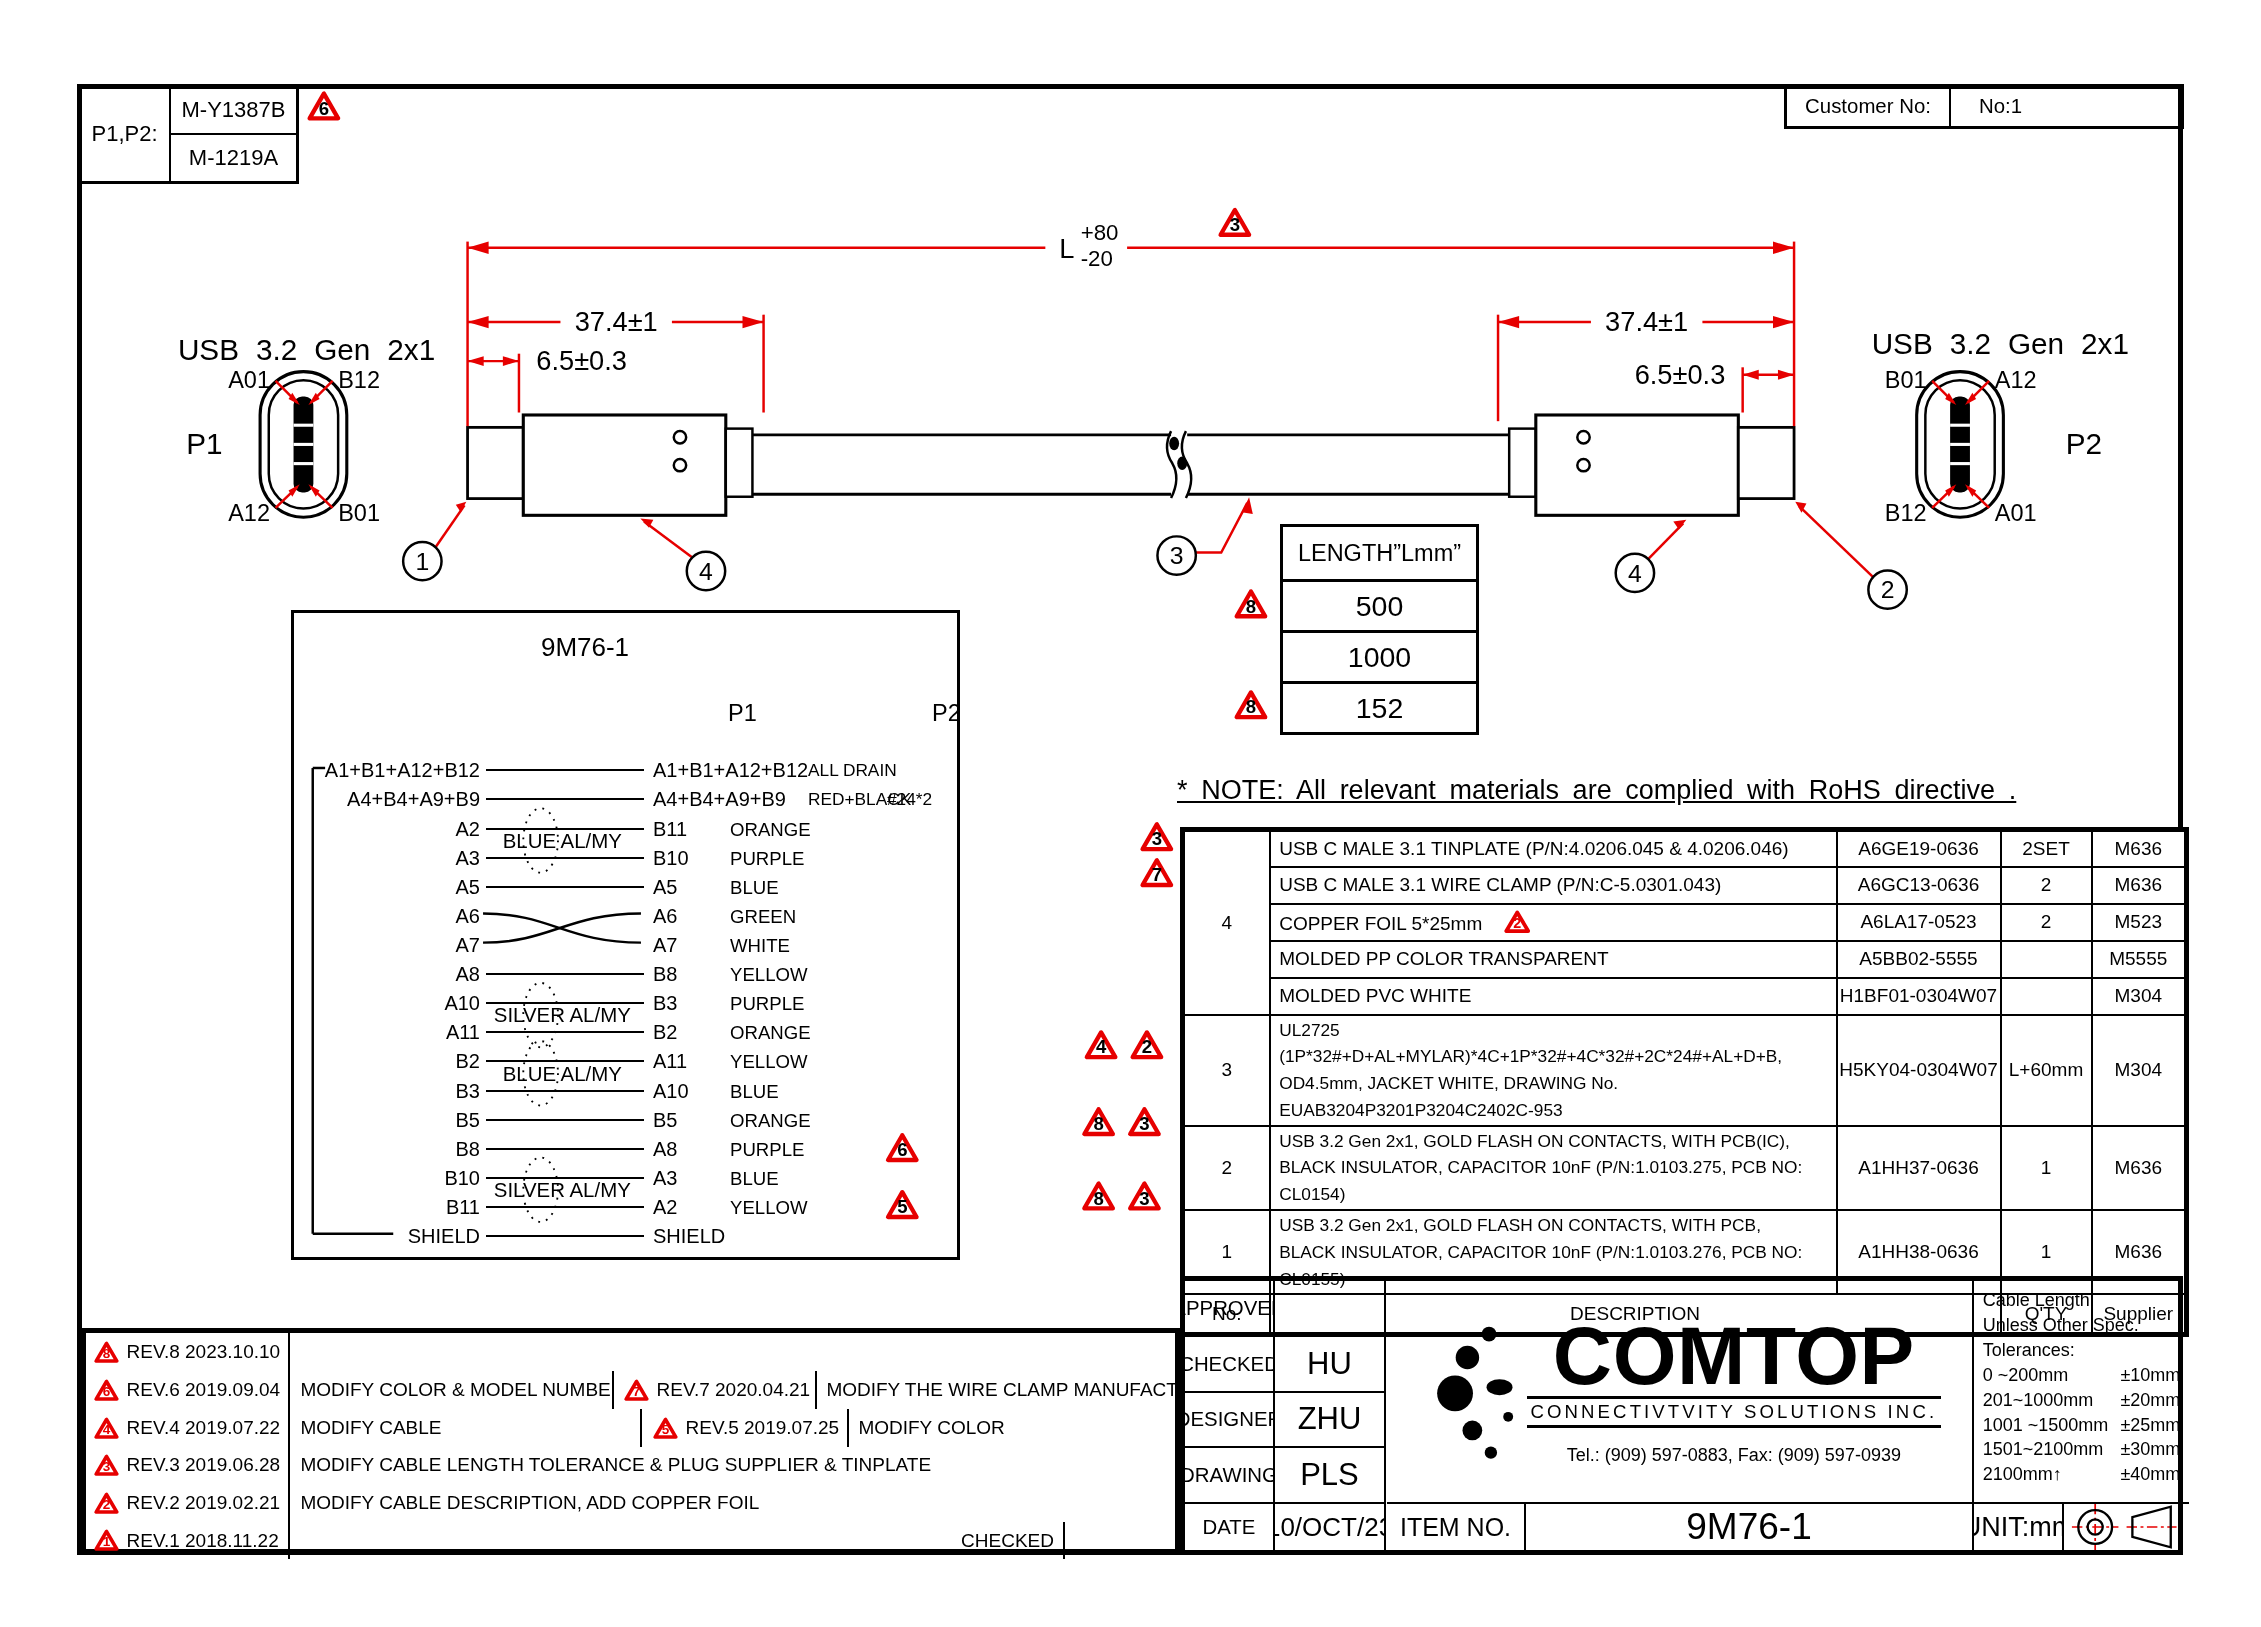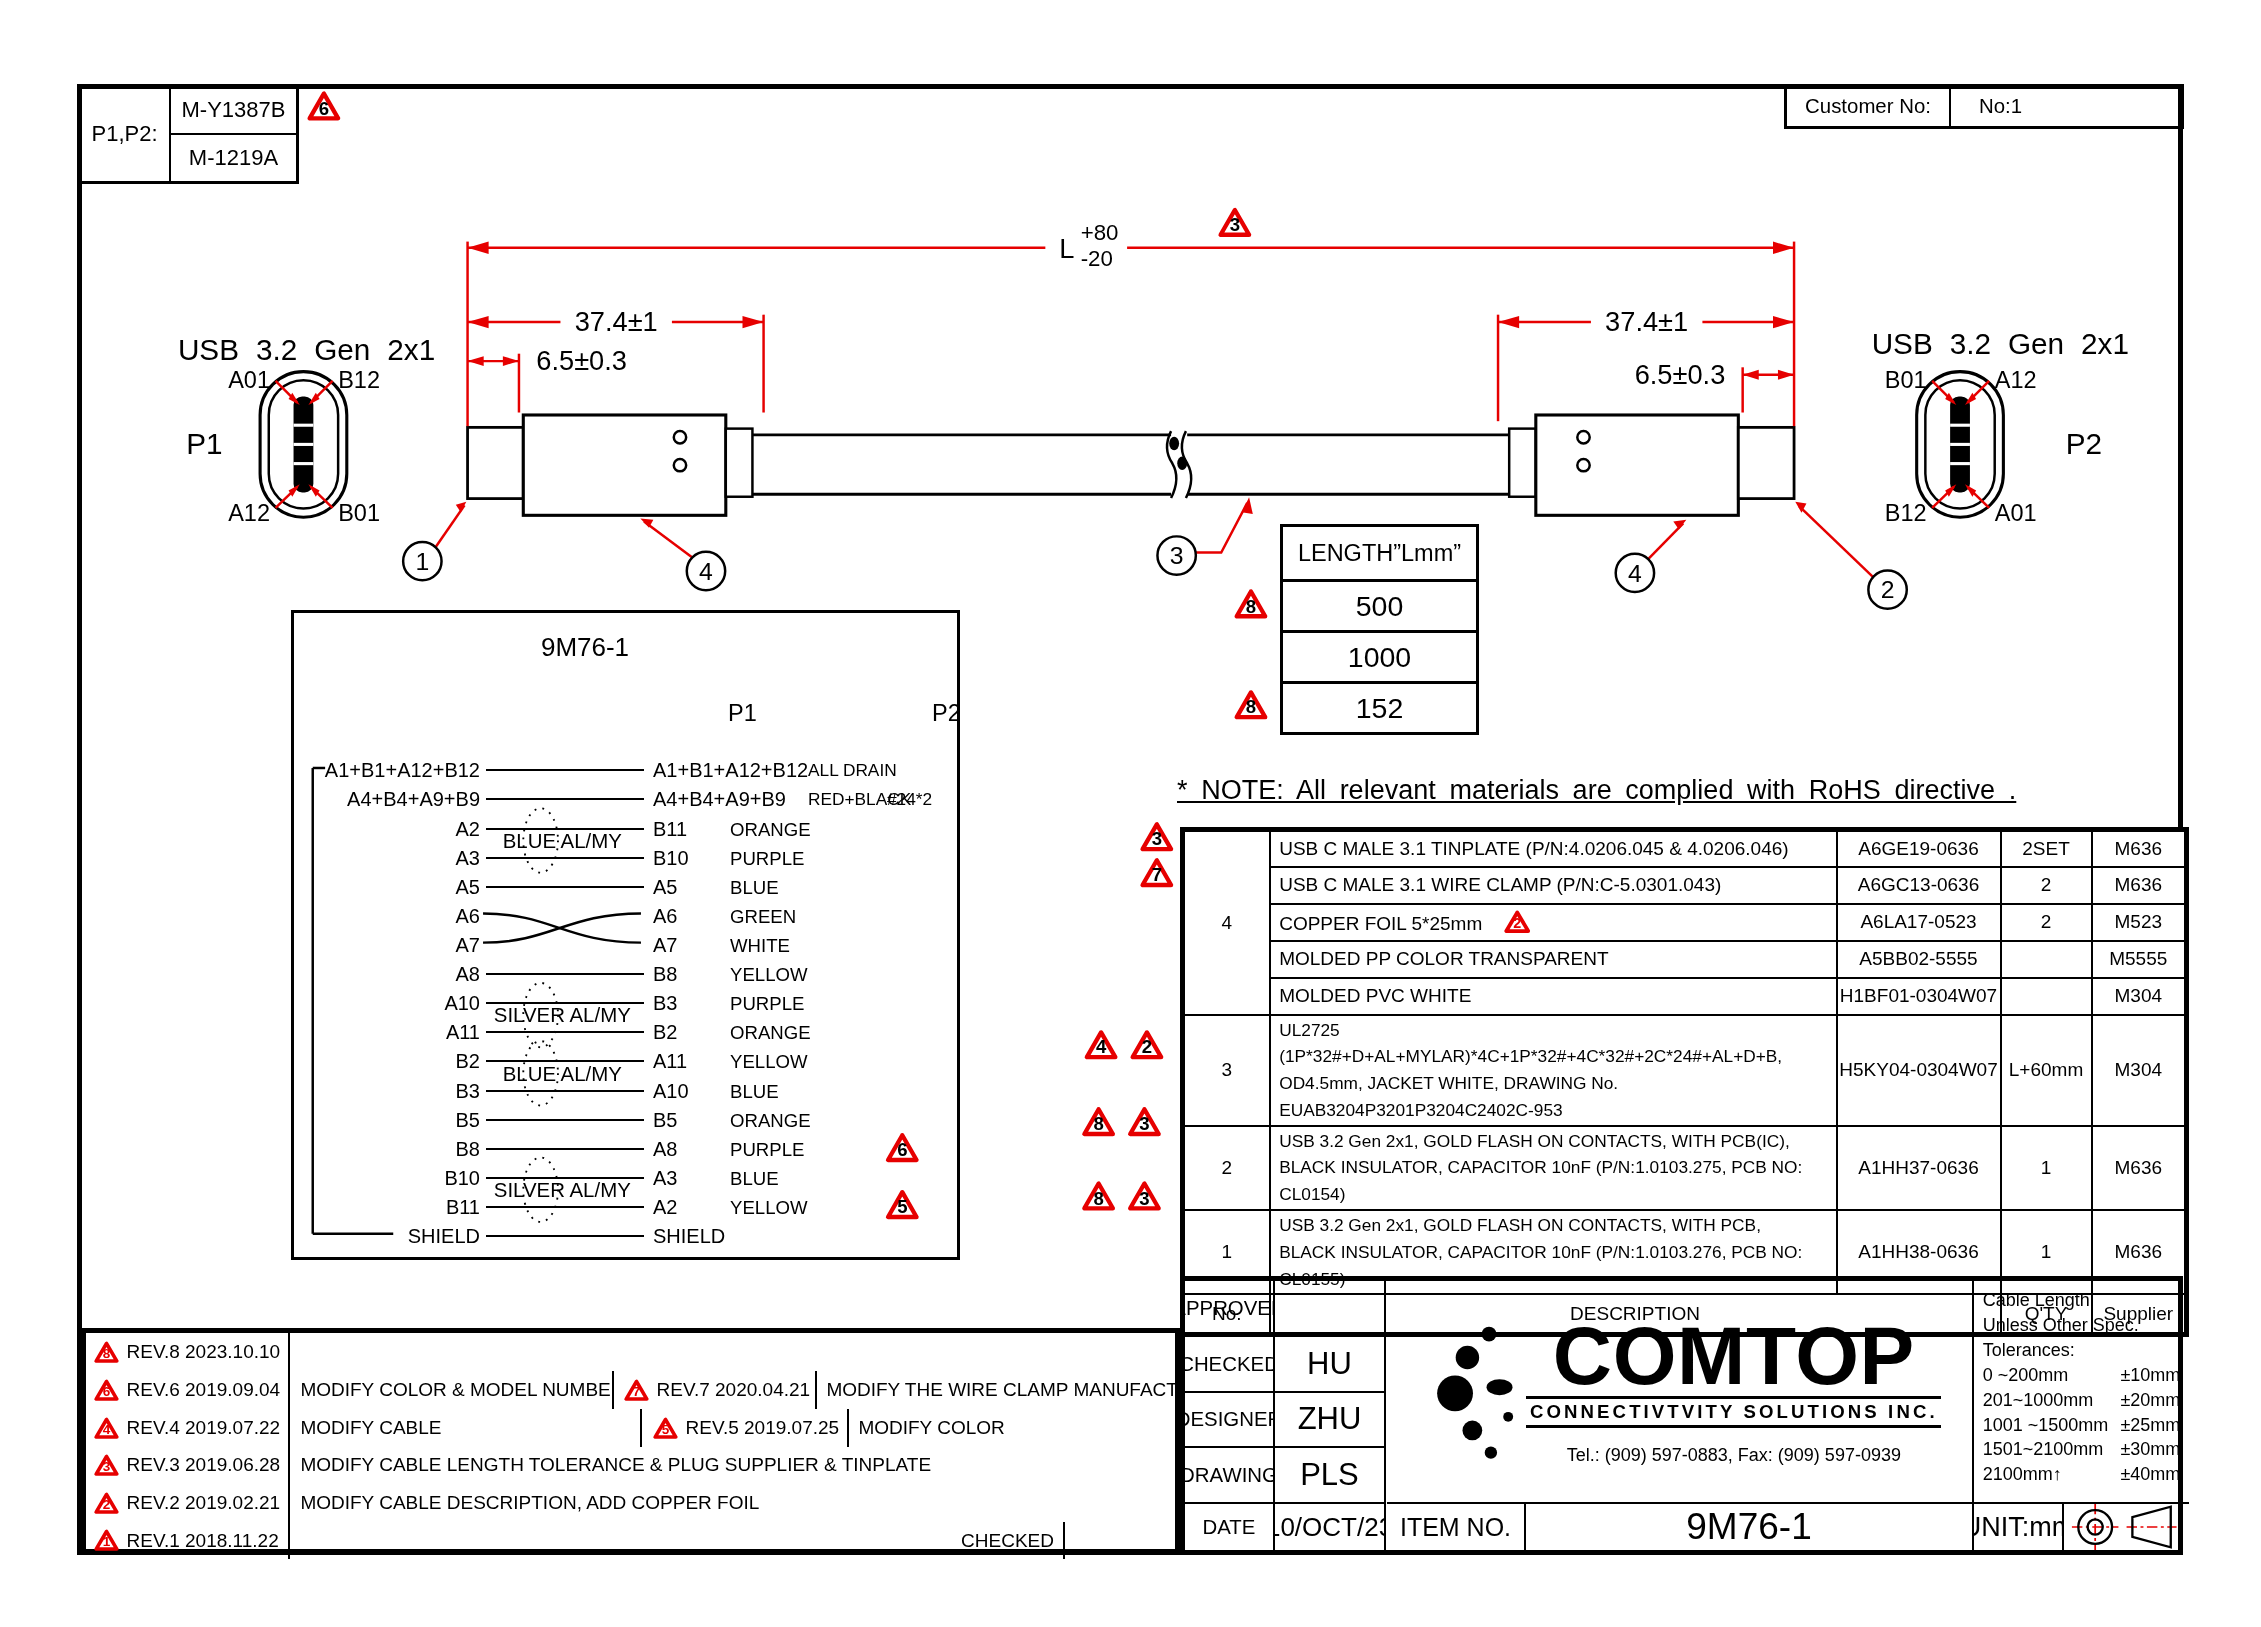--- a/index.html
+++ b/index.html
@@ -69,21 +69,21 @@
   .bt{border-top:2.5px solid #000;}
   .br{border-right:2.5px solid #000;}
   
   #tblock{left:1180px;top:1276px;width:1003px;height:279px;border:5px solid #000;box-sizing:border-box;}
   .tcell{position:absolute;box-sizing:border-box;display:flex;align-items:center;justify-content:center;overflow:hidden;}
   .tlabel{left:0;width:90px;border-right:2.5px solid #000;border-bottom:2.5px solid #000;font-size:20.4px;}
   .tval{left:90px;width:111px;border-right:2.5px solid #000;border-bottom:2.5px solid #000;font-size:31px;}
   #company{left:202px;top:0;width:585px;height:223px;border-bottom:2.5px solid #000;display:flex;align-items:center;justify-content:center;gap:3.7px;}
   #company .ctxt{display:flex;flex-direction:column;align-items:center;}
   #company .cname{font-size:82px;font-weight:bold;line-height:0.95;letter-spacing:0.6px;}
-  #company .ctag{font-size:18.6px;font-weight:bold;letter-spacing:3.1px;border-top:3.7px solid #000;border-bottom:3.7px solid #000;padding:1.9px 3.7px;margin-top:1.2px;}
+  #company .ctag{font-size:18.6px;font-weight:normal;letter-spacing:3.1px;border-top:3.7px solid #000;border-bottom:3.7px solid #000;padding:1.9px 3.7px;margin-top:1.2px;}
   #company .caddr{font-size:20.4px;margin-top:8.7px;}
   #company .cphone{font-size:18px;margin-top:17px;}
   #tol{left:787px;top:0;width:217px;height:223px;border-left:2.5px solid #000;border-bottom:2.5px solid #000;box-sizing:border-box;padding:7.4px 8.7px;font-size:18px;line-height:1.38;}
   #tol .trow{display:flex;justify-content:space-between;}
 </style>
 </head>
 <body>
 
 <div class="abs" id="frame"></div>
 

